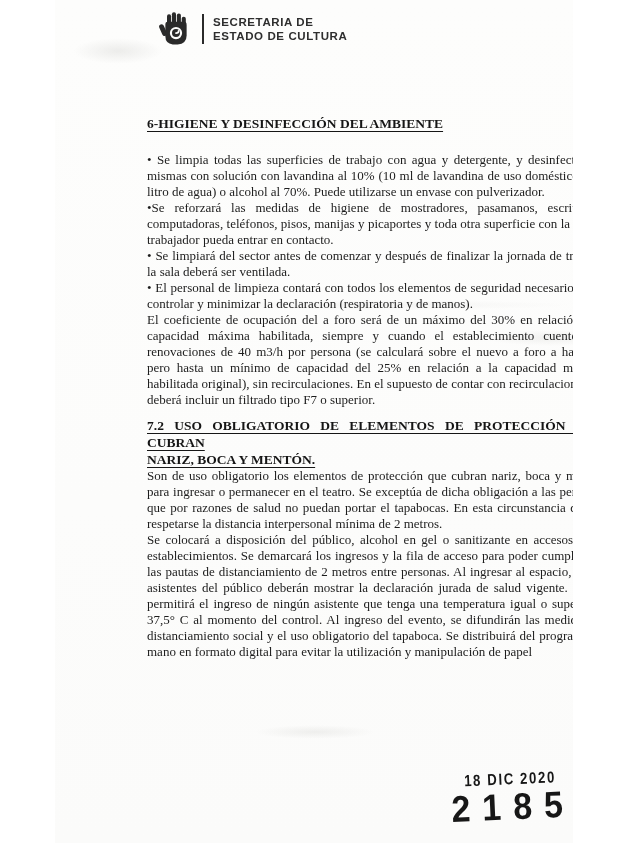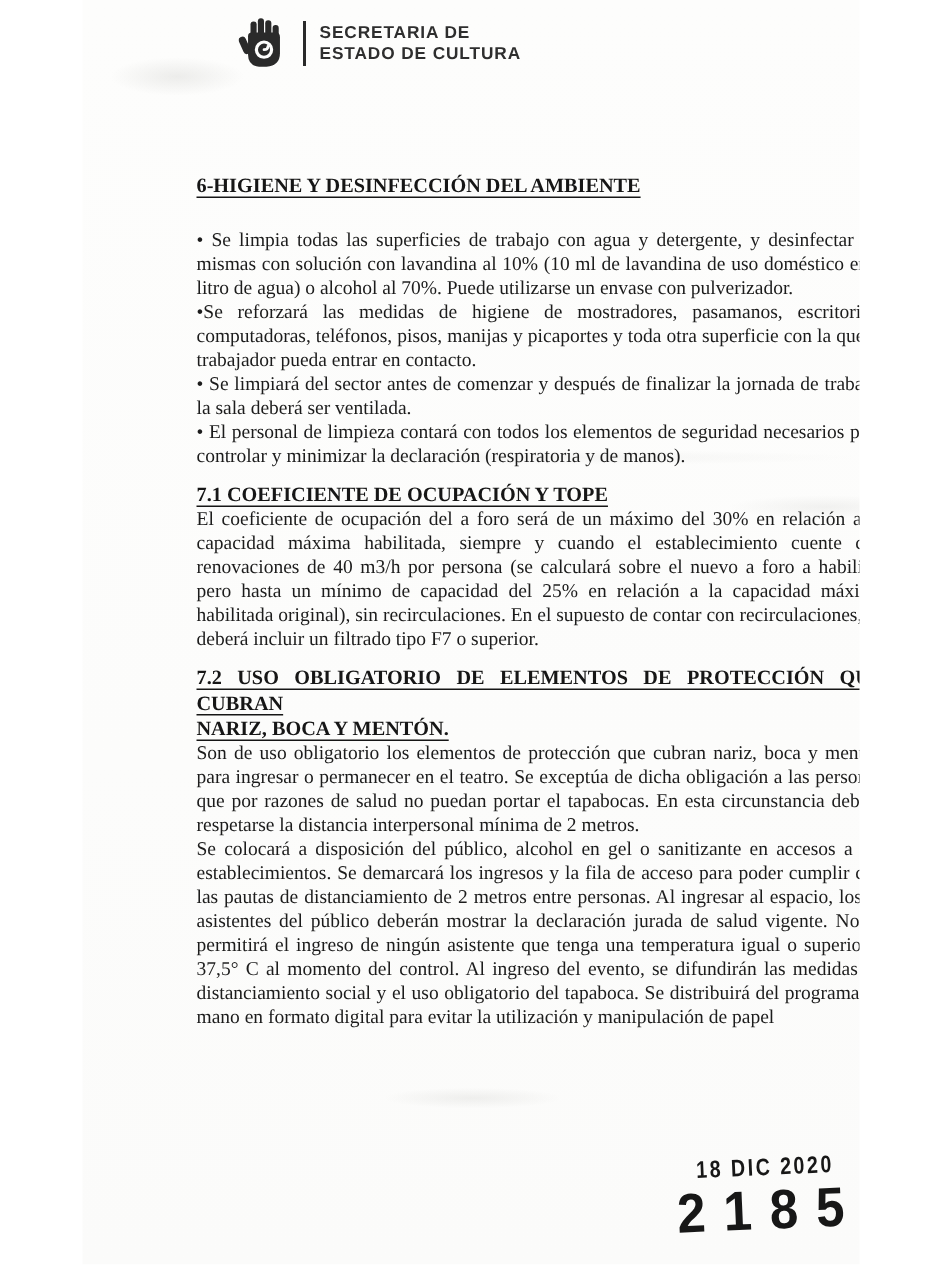--- a/index.html
+++ b/index.html
@@ -58,21 +58,21 @@
     font-weight: bold;
     font-size: 11.5px;
     line-height: 14px;
     letter-spacing: 0.6px;
     color: #2e2e2e;
   }
 
   
   .doc-body {
     position: absolute;
-    left: 76px;
+    left: 92px;
     top: 115px;
     width: 458px;
     font-size: 13px;
     line-height: 16px;
     text-align: justify;
   }
 
   .h-main, .h-sub {
     font-weight: bold;
     font-size: 13.5px;
@@ -198,21 +198,20 @@
     <h2 class="h-main">6-HIGIENE Y DESINFECCIÓN DEL AMBIENTE</h2>
 
     <div class="bullets">
       <p class="bullet-item">• Se limpia todas las superficies de trabajo con agua y detergente, y desinfectar las mismas con solución con lavandina al 10% (10 ml de lavandina de uso doméstico en 1 litro de agua) o alcohol al 70%. Puede utilizarse un envase con pulverizador.</p>
       <p class="bullet-item">•Se reforzará las medidas de higiene de mostradores, pasamanos, escritorios, computadoras, teléfonos, pisos, manijas y picaportes y toda otra superficie con la que el trabajador pueda entrar en contacto.</p>
       <p class="bullet-item">• Se limpiará del sector antes de comenzar y después de finalizar la jornada de trabajo, la sala deberá ser ventilada.</p>
       <p class="bullet-item">• El personal de limpieza contará con todos los elementos de seguridad necesarios para controlar y minimizar la declaración (respiratoria y de manos).</p>
     </div>
 
 
-    <h3 class="h-sub mt-subh">7.1 COEFICIENTE DE OCUPACIÓN Y TOPE</h3>
     <p class="para mt-para">El coeficiente de ocupación del a foro será de un máximo del 30% en relación a la capacidad máxima habilitada, siempre y cuando el establecimiento cuente con renovaciones de 40 m3/h por persona (se calculará sobre el nuevo a foro a habilitar pero hasta un mínimo de capacidad del 25% en relación a la capacidad máxima habilitada original), sin recirculaciones. En el supuesto de contar con recirculaciones, se deberá incluir un filtrado tipo F7 o superior.</p>
 
     <h3 class="h-sub mt-subh">
       <span class="h-line-stretch">7.2 USO OBLIGATORIO DE ELEMENTOS DE PROTECCIÓN QUE CUBRAN</span>
       <span class="h-line">NARIZ, BOCA Y MENTÓN.</span>
     </h3>
     <p class="para mt-para">Son de uso obligatorio los elementos de protección que cubran nariz, boca y mentón para ingresar o permanecer en el teatro. Se exceptúa de dicha obligación a las personas que por razones de salud no puedan portar el tapabocas. En esta circunstancia deberá respetarse la distancia interpersonal mínima de 2 metros.</p>
 
     <p class="para mt-para">Se colocará a disposición del público, alcohol en gel o sanitizante en accesos a los establecimientos. Se demarcará los ingresos y la fila de acceso para poder cumplir con las pautas de distanciamiento de 2 metros entre personas. Al ingresar al espacio, los/as asistentes del público deberán mostrar la declaración jurada de salud vigente. No se permitirá el ingreso de ningún asistente que tenga una temperatura igual o superior a 37,5° C al momento del control. Al ingreso del evento, se difundirán las medidas de distanciamiento social y el uso obligatorio del tapaboca. Se distribuirá del programa de mano en formato digital para evitar la utilización y manipulación de papel</p>
 

